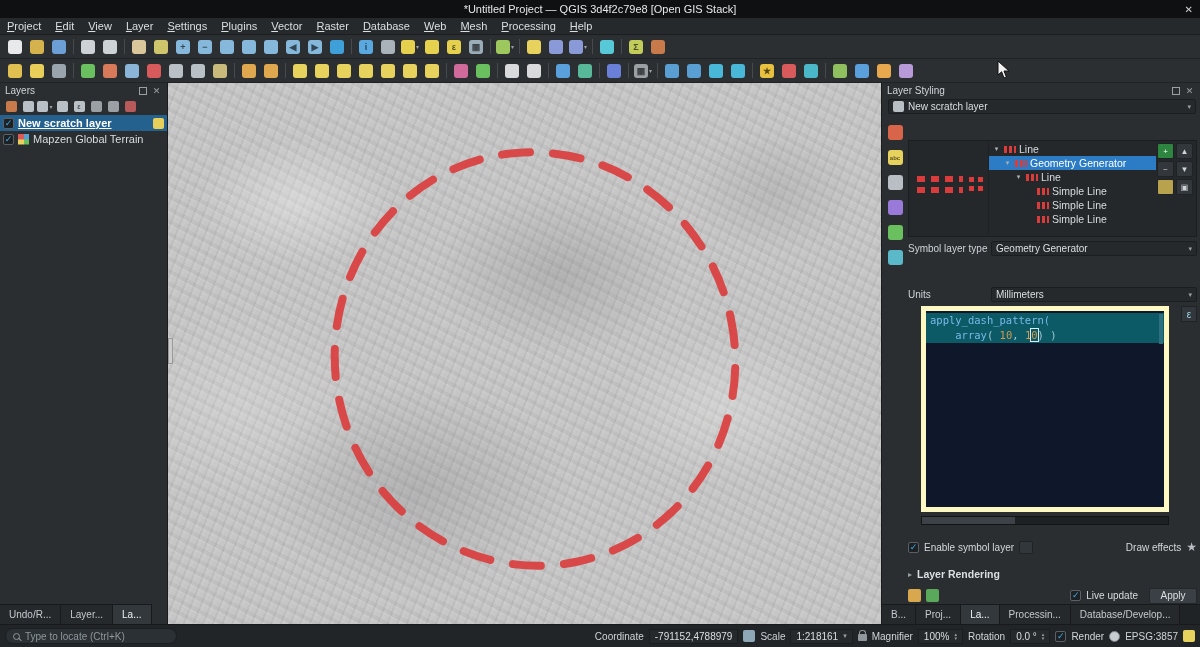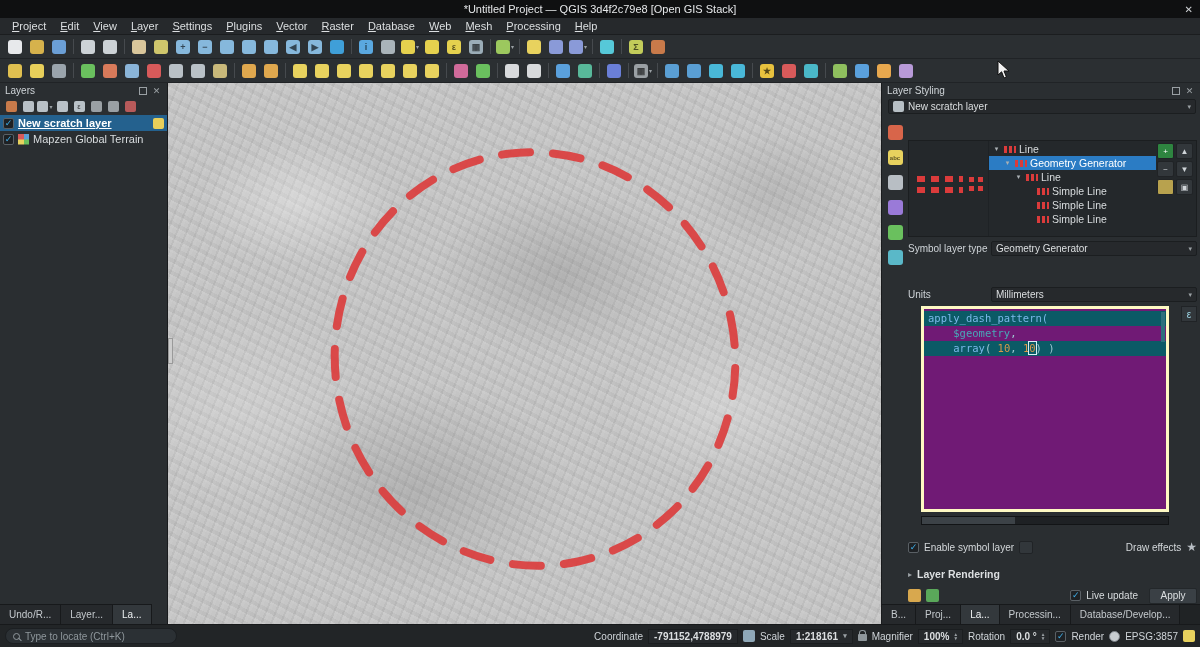--- a/index.html
+++ b/index.html
@@ -7,21 +7,21 @@
     --sel-blue:#2b7cc4;
     --layer-sel:#24618e;
   }
   *{box-sizing:border-box;margin:0;padding:0}
   body{background:#141414;font-family:"Liberation Sans",sans-serif;}
   .app{position:relative;width:1200px;height:647px;background:#232629;color:#d8dcde;font-size:11px;overflow:hidden;}
 
   
   .titlebar{position:absolute;left:0;top:0;right:0;height:18px;background:#0f1011;display:flex;align-items:center;justify-content:center;font-size:11px;color:#e6e8ea;}
   .titlebar .close{position:absolute;right:7px;top:0;height:18px;display:flex;align-items:center;color:#cfd2d5;font-size:10px;}
-  .menubar{position:absolute;top:18px;left:0;right:0;height:17px;background:#26292c;border-bottom:1px solid #1b1d1f;display:flex;align-items:center;padding-left:5px;}
+  .menubar{position:absolute;top:18px;left:0;right:0;height:17px;background:#26292c;border-bottom:1px solid #1b1d1f;display:flex;align-items:center;}
   .menu-item{display:inline-block;padding:1px 7px;font-size:11px;color:#dcdfe1;}
   .menu-item::first-letter{text-decoration:underline;}
 
   
   .toolbar{position:absolute;left:0;right:0;display:flex;align-items:center;padding-left:4px;background:#2b2f32;border-bottom:1px solid #202326;flex-wrap:nowrap;overflow:hidden;}
   #toolbar1{top:35px;height:24px;}
   #toolbar2{top:59px;height:24px;}
   .tbtn{width:22px;height:20px;display:flex;align-items:center;justify-content:center;border-radius:2px;flex:none;}
   .chip{width:14px;height:14px;border-radius:3px;display:flex;align-items:center;justify-content:center;font-size:9px;font-weight:bold;color:rgba(0,0,0,.62);flex:none;}
   .tbtn.sm{width:16px;height:15px;}
@@ -86,21 +86,21 @@
   #symBtns{width:40px;flex:none;display:grid;grid-template-columns:17px 17px;grid-auto-rows:16px;gap:2px;padding:2px 1px;align-content:start;}
   .sbtn{background:#32373b;border:1px solid #202326;border-radius:2px;display:flex;align-items:center;justify-content:center;font-size:8px;color:#cfd4d8;}
   .frow{position:absolute;left:0;right:0;height:15px;display:flex;align-items:center;}
   .frow .flabel{width:83px;font-size:10px;color:#cfd4d8;flex:none;white-space:nowrap;overflow:hidden;}
   .frow .combo{flex:1;}
   #rowSLT{top:122px}
   #rowGT{top:146px}
   #rowUnits{top:168px}
   .poly-icon{flex:none;}
   .mini-chip{width:11px;height:11px;border-radius:2px;background:#b8c0c6;flex:none;}
-  #codeEditor{position:absolute;left:13px;top:187px;width:248px;height:206px;background:#701a75;border:3px solid #fef9c3;font-family:"DejaVu Sans Mono",monospace;font-size:10.5px;line-height:15px;color:#bfe3ea;padding-top:2px;overflow:hidden;}
+  #codeEditor{position:absolute;left:13px;top:187px;width:248px;height:206px;background:#0f172a;border:5px solid #fef9c3;font-family:"DejaVu Sans Mono",monospace;font-size:10.5px;line-height:15px;color:#bfe3ea;padding-top:2px;overflow:hidden;}
   .cline{height:15px;white-space:pre;padding:0 4px;}
   .cline.hl{background:#0b5a66;}
   .seg-fn{color:#7ab8e8;}
   .seg-var{color:#49a8b8;}
   .seg-num{color:#d89a4a;}
   .seg-pl{color:#9fc8d2;}
   .cur{outline:1px solid #d8eef4;}
   #vthumb{position:absolute;right:1px;top:3px;width:4px;height:30px;background:#2e6f7d;}
   #epsBtn{position:absolute;right:0;top:187px;width:16px;height:16px;background:#32373b;border:1px solid #202326;color:#9fd8e8;font-size:10px;display:flex;align-items:center;justify-content:center;}
   #hscroll{position:absolute;left:13px;top:397px;width:248px;height:9px;background:#1e2124;border:1px solid #121416;}
@@ -114,21 +114,21 @@
   .hist-chip{width:13px;height:13px;border-radius:2px;flex:none;}
   .apply-btn{margin-left:6px;width:48px;height:16px;background:#3a4045;border:1px solid #23272a;border-radius:2px;display:flex;align-items:center;justify-content:center;font-size:10px;color:#dcdfe1;}
   #right-tabs{right:auto;left:0;width:319px;}
 
   
   .statusbar{position:absolute;left:0;right:0;bottom:0;height:23px;background:#222527;border-top:1px solid #17191b;display:flex;align-items:center;padding:0 5px;gap:5px;font-size:10px;color:#cfd4d8;}
   .locate{width:172px;height:16px;border-radius:8px;background:#2b3034;border:1px solid #1c1f22;display:flex;align-items:center;padding:0 7px;gap:5px;color:#8f979c;flex:none;}
   .lens{width:7px;height:7px;border:1px solid #8f979c;border-radius:50%;position:relative;flex:none;}
   .lens::after{content:"";position:absolute;width:4px;height:1px;background:#8f979c;right:-3px;bottom:-1px;transform:rotate(45deg);}
   .sb-spacer{flex:1;}
-  .sb-field{background:#26292c;border:1px solid #1b1e20;height:15px;display:flex;align-items:center;padding:0 5px;color:#dcdfe1;white-space:nowrap;font-weight:bold;}
+  .sb-field{background:#26292c;border:1px solid #1b1e20;height:15px;display:flex;align-items:center;padding:0 5px;color:#dcdfe1;white-space:nowrap;}
   .sb-combo .arr{font-size:7px;color:#9aa0a4;margin-left:5px;}
   .spin .ud{display:flex;flex-direction:column;margin-left:5px;line-height:4px;}
   .spin .ud i{font-style:normal;font-size:5px;color:#9aa0a4;}
   .padlock{width:9px;height:7px;background:#8f979c;border-radius:1px;position:relative;margin-top:3px;flex:none;}
   .padlock::before{content:"";position:absolute;left:1px;top:-4px;width:5px;height:4px;border:1px solid #8f979c;border-bottom:none;border-radius:3px 3px 0 0;}
   .globe-icon{width:11px;height:11px;border-radius:50%;background:#c8cdd1;border:1px solid #7a8086;flex:none;}
   .msg-chip{width:12px;height:12px;border-radius:2px;background:#e8d25e;flex:none;}
   .extents-chip{width:12px;height:12px;border-radius:2px;background:#8fa8b8;flex:none;}
 
   .cursor{position:absolute;left:997px;top:60px;z-index:60;}
@@ -546,21 +546,20 @@
         <span class="flabel">Units</span>
         <div class="combo">
           <span>Millimeters</span>
           <span class="arr">▾</span>
         </div>
       </div>
 
       <div id="codeEditor">
         <div id="code-lines">
             <div class="cline hl"><span class="seg-fn">apply_dash_pattern(</span></div>
-            <div class="cline"><span class="seg-pl">    </span><span class="seg-var">$geometry</span><span class="seg-pl">,</span></div>
             <div class="cline hl"><span class="seg-pl">    </span><span class="seg-fn">array</span><span class="seg-pl">( </span><span class="seg-num">10</span><span class="seg-pl">, </span><span class="seg-num">1</span><span class="seg-num cur">0</span><span class="seg-pl">) )</span></div>
           </div>
         <div id="vthumb"></div>
       </div>
       <div id="epsBtn">
         <span>ε</span>
       </div>
       <div id="hscroll">
         <div id="hthumb"></div>
       </div>

